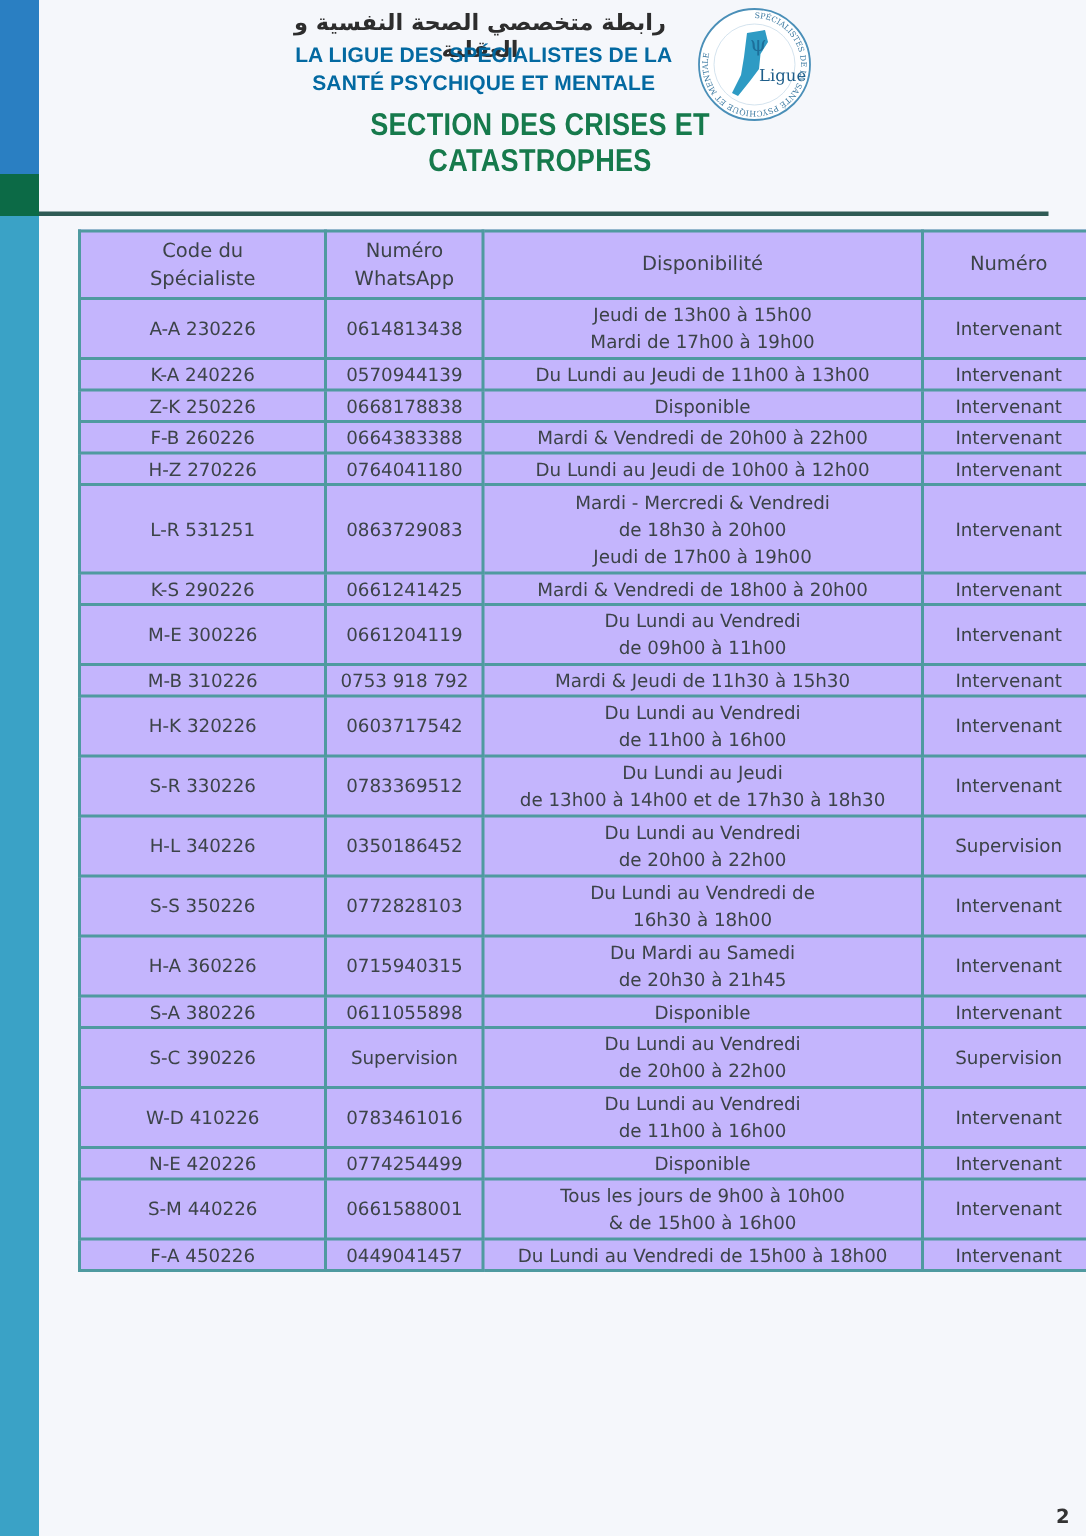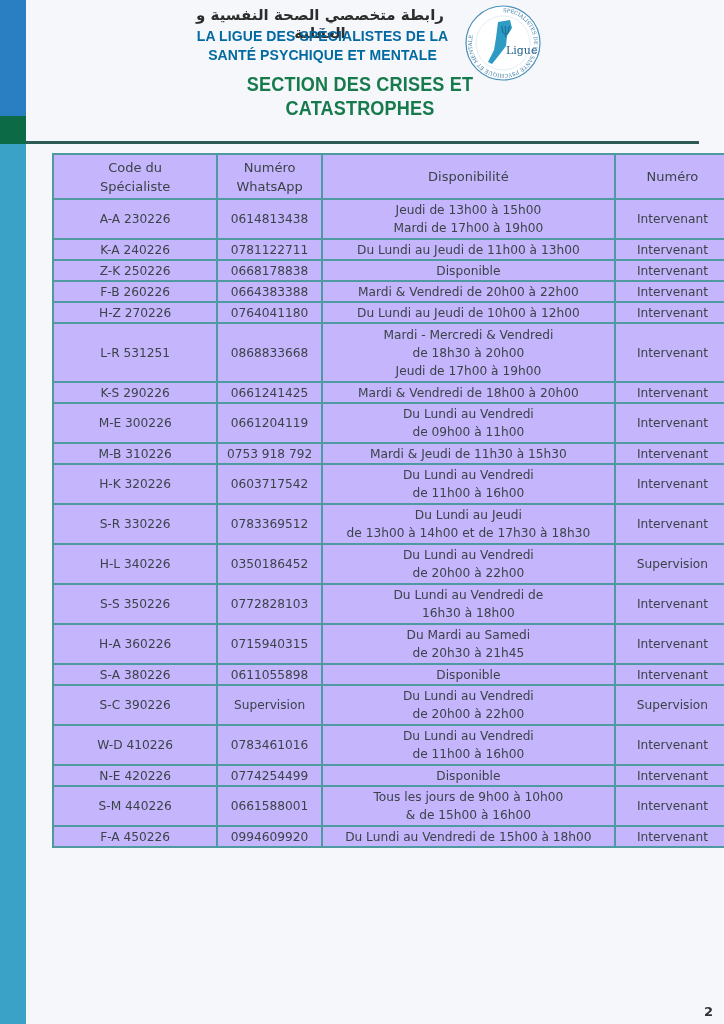--- a/index.html
+++ b/index.html
@@ -88,21 +88,21 @@
         <td>
           <div>Jeudi de 13h00 à 15h00</div>
           <div>Mardi de 17h00 à 19h00</div>
         </td>
         <td>
           <div>Intervenant</div>
         </td>
       </tr>
       <tr class="h1">
         <td>K-A 240226</td>
-        <td>0781122711</td>
+        <td>0570944139</td>
         <td>
           <div>Du Lundi au Jeudi de 11h00 à 13h00</div>
         </td>
         <td>
           <div>Intervenant</div>
         </td>
       </tr>
       <tr class="h1">
         <td>Z-K 250226</td>
         <td>0668178838</td>
@@ -128,21 +128,21 @@
         <td>0764041180</td>
         <td>
           <div>Du Lundi au Jeudi de 10h00 à 12h00</div>
         </td>
         <td>
           <div>Intervenant</div>
         </td>
       </tr>
       <tr class="h3">
         <td>L-R 531251</td>
-        <td>0868833668</td>
+        <td>0863729083</td>
         <td>
           <div>Mardi - Mercredi &amp; Vendredi</div>
           <div>de 18h30 à 20h00</div>
           <div>Jeudi de 17h00 à 19h00</div>
         </td>
         <td>
           <div>Intervenant</div>
         </td>
       </tr>
       <tr class="h1">
@@ -279,21 +279,21 @@
         <td>
           <div>Tous les jours de 9h00 à 10h00</div>
           <div>&amp; de 15h00 à 16h00</div>
         </td>
         <td>
           <div>Intervenant</div>
         </td>
       </tr>
       <tr class="h1">
         <td>F-A 450226</td>
-        <td>0994609920</td>
+        <td>0449041457</td>
         <td>
           <div>Du Lundi au Vendredi de 15h00 à 18h00</div>
         </td>
         <td>
           <div>Intervenant</div>
         </td>
       </tr>
     </tbody>
 </table>
 

